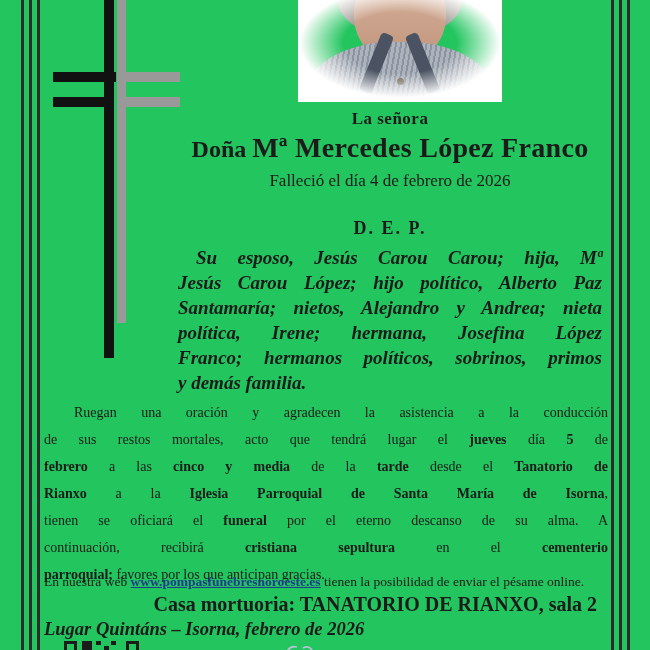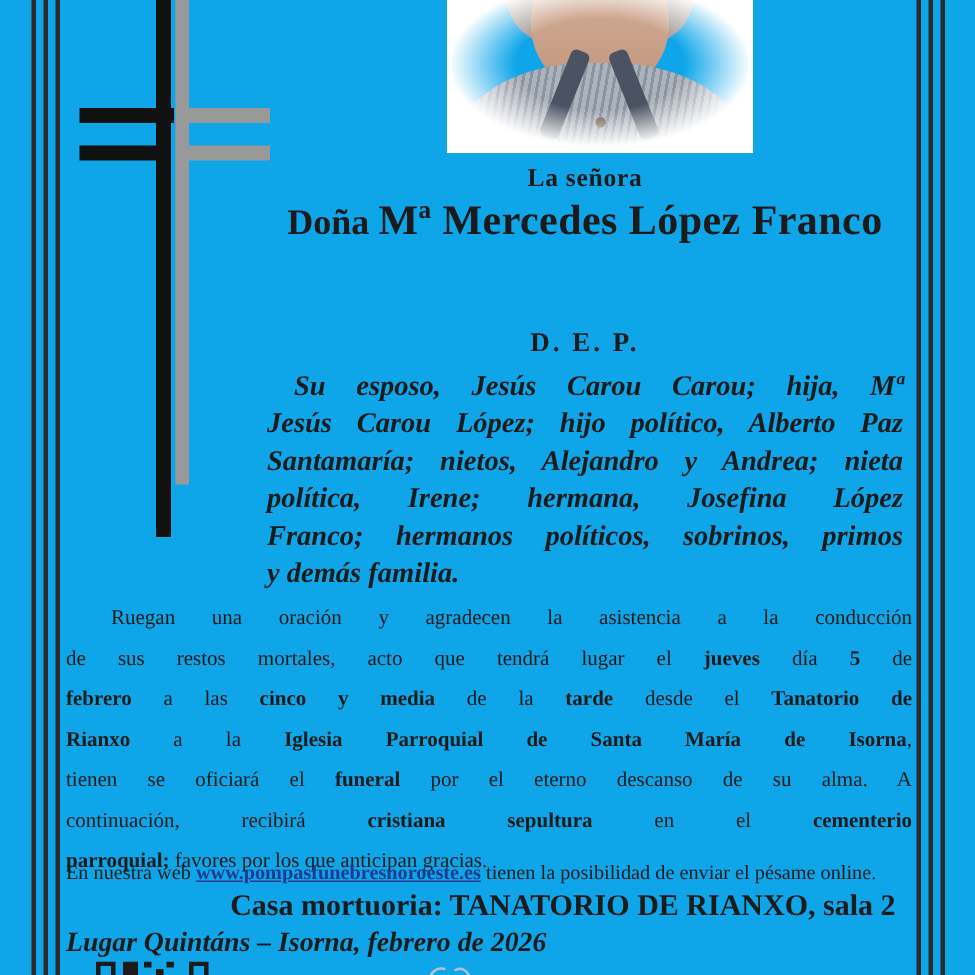--- a/index.html
+++ b/index.html
@@ -1,16 +1,16 @@
 <!DOCTYPE html>
 <html><head>
 <meta charset="utf-8">
 <style>
   html,body{margin:0;padding:0;background:#fff;}
-  #page{position:relative;width:650px;height:650px;background:#0ea5e9;overflow:hidden;
+  #page{position:relative;width:650px;height:650px;background:#22c55e;overflow:hidden;
         font-family:"Liberation Serif", serif;color:#1b1b1b;}
 
   
   .vline{position:absolute;top:0;width:3px;height:650px;background:#2b2b2b;}
 
   
   .cross{position:absolute;left:45px;top:0;}
 
   
   .photo{position:absolute;left:298px;top:0;width:204px;height:102px;overflow:hidden;}
@@ -102,20 +102,21 @@
     <div class="collar l"></div>
     <div class="collar r"></div>
     <div class="button"></div>
     <div class="vignette"></div>
   </div>
 
   <div class="hdr honorific">La señora</div>
   <div class="hdr nameline">
     <span class="prefix">Doña </span><span class="name">Mª Mercedes López Franco</span>
   </div>
+  <div class="hdr death1">Falleció el día 4 de febrero de 2026</div>
   <div class="hdr dep">D. E. P.</div>
 
   <div class="family">
     <div class="jline first">Su esposo, Jesús Carou Carou; hija, Mª</div>
     <div class="jline">Jesús Carou López; hijo político, Alberto Paz</div>
     <div class="jline">Santamaría; nietos, Alejandro y Andrea; nieta</div>
     <div class="jline">política, Irene; hermana, Josefina López</div>
     <div class="jline">Franco; hermanos políticos, sobrinos, primos</div>
     <div class="jline last">y demás familia.</div>
   </div>

